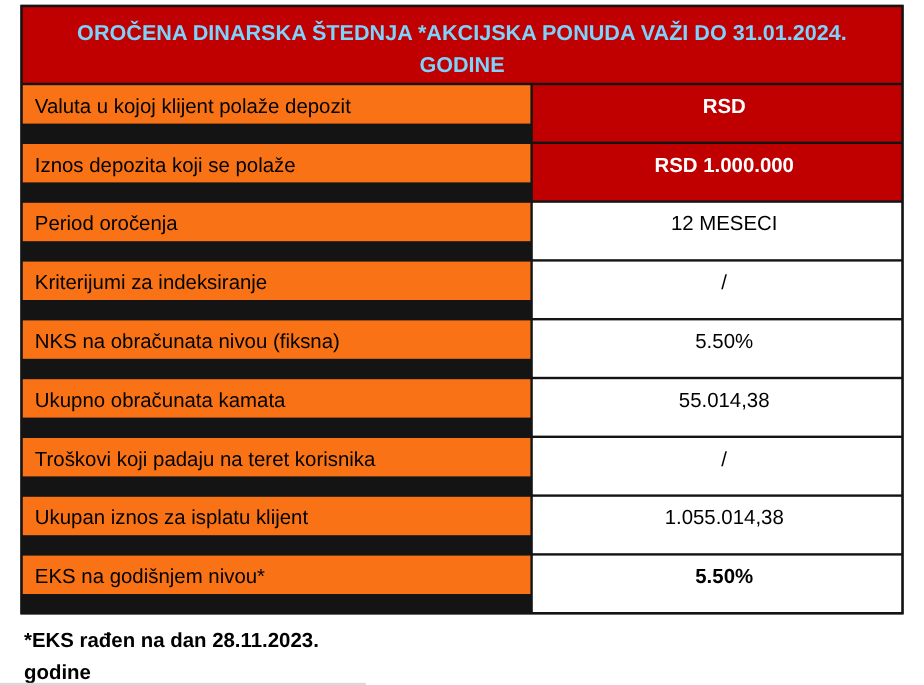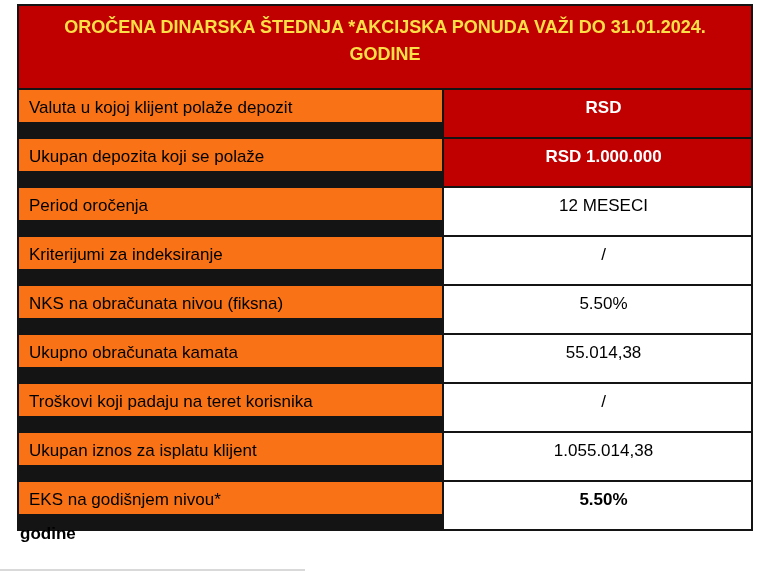--- a/index.html
+++ b/index.html
@@ -28,23 +28,23 @@
     box-sizing: border-box;
   }
   .row { display: contents; }
   .cell {
     box-sizing: border-box;
     font-size: 17px;
     color: #000000;
   }
   .title-cell {
     grid-column: 1 / span 2;
-    height: 82px;
+    height: 63px;
     background: #c00000;
-    color: #fde047;
+    color: #7dd3fc;
     font-weight: bold;
     font-size: 18px;
     text-align: center;
     padding-top: 8px;
     line-height: 27px;
   }
   .label-cell {
     height: 32px;
     background: #f97316;
     text-align: left;
@@ -93,21 +93,21 @@
       <div>OROČENA DINARSKA ŠTEDNJA *AKCIJSKA PONUDA VAŽI DO 31.01.2024.</div>
       <div>GODINE</div>
     </div>
 
     <div class="row">
       <div class="cell label-cell">Valuta u kojoj klijent polaže depozit</div>
       <div class="cell value-cell value-red">RSD</div>
     </div>
 
     <div class="row">
-      <div class="cell label-cell">Ukupan depozita koji se polaže</div>
+      <div class="cell label-cell">Iznos depozita koji se polaže</div>
       <div class="cell value-cell value-red">RSD 1.000.000</div>
     </div>
 
     <div class="row">
       <div class="cell label-cell">Period oročenja</div>
       <div class="cell value-cell">12 MESECI</div>
     </div>
 
     <div class="row">
       <div class="cell label-cell">Kriterijumi za indeksiranje</div>
@@ -135,18 +135,19 @@
     </div>
 
     <div class="row">
       <div class="cell label-cell">EKS na godišnjem nivou*</div>
       <div class="cell value-cell value-bold">5.50%</div>
     </div>
 
   </div>
 
   <div class="footnote">
+    <div>*EKS rađen na dan 28.11.2023.</div>
     <div>godine</div>
   </div>
 
   <div class="bottom-artifact-line"></div>
 
 </div>
 
 </body></html>

